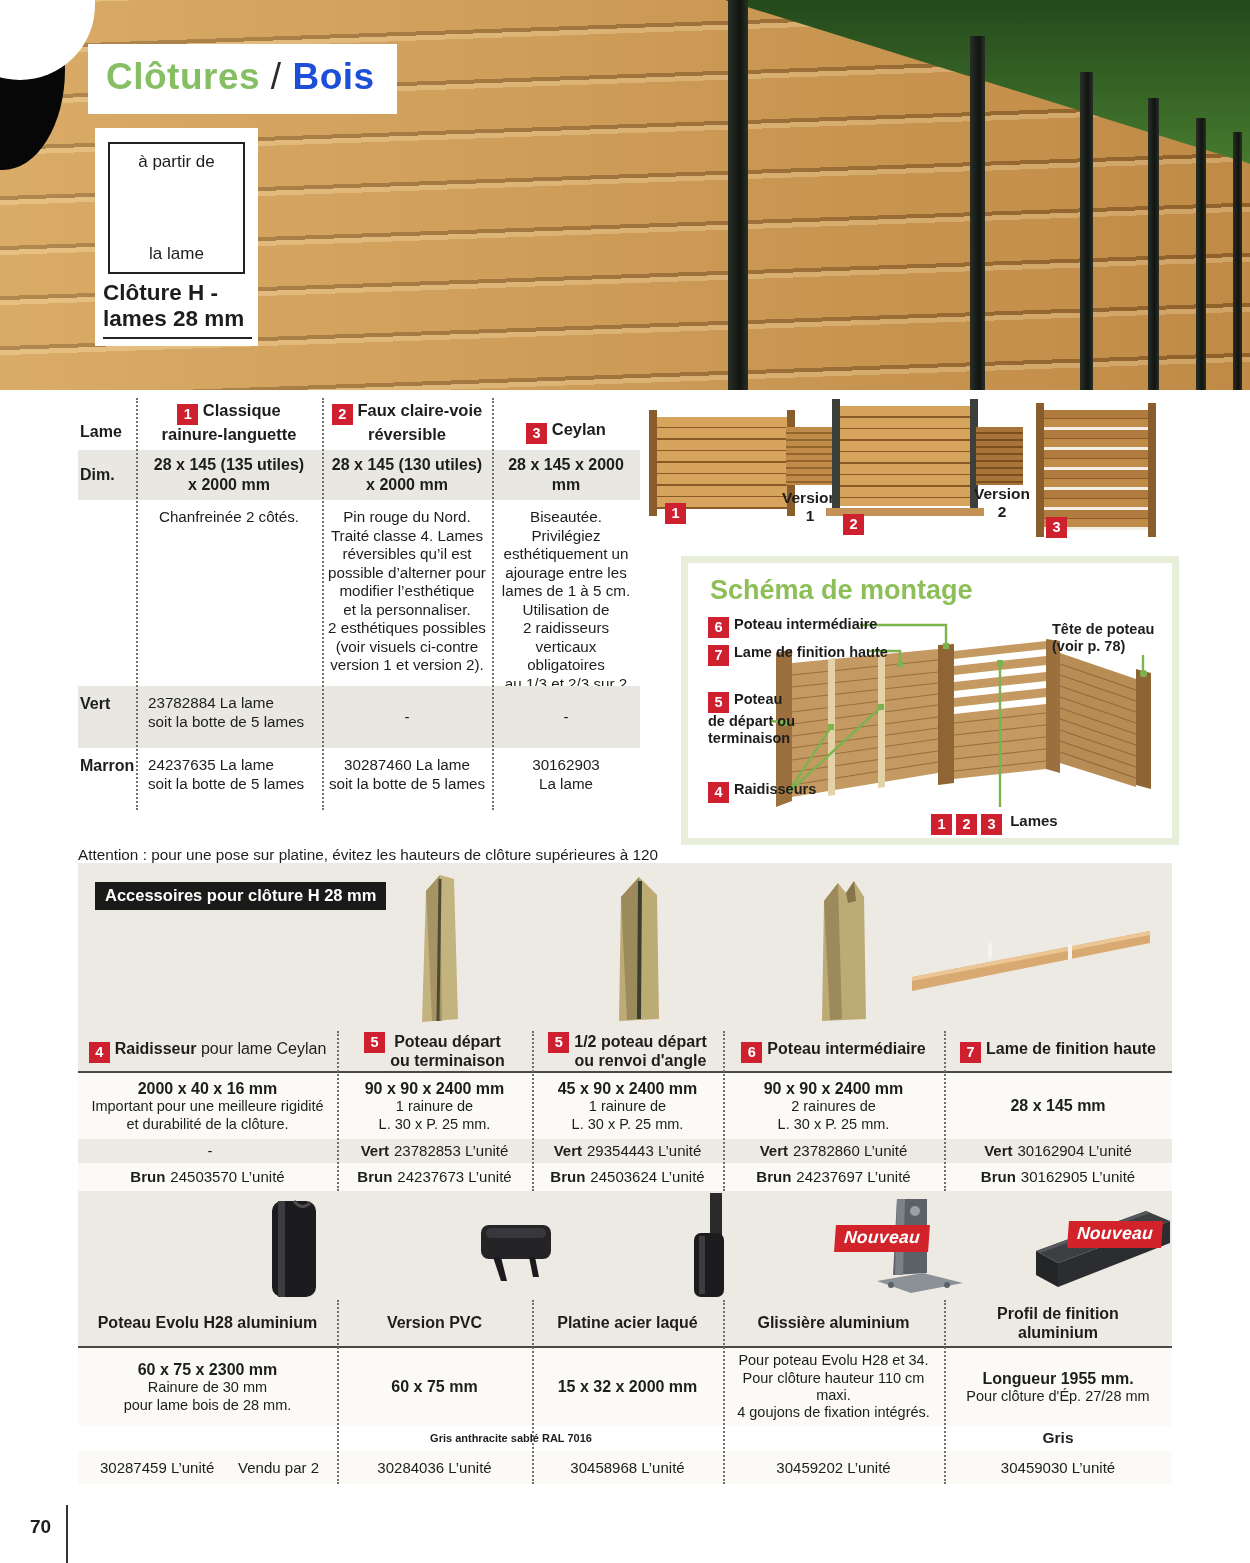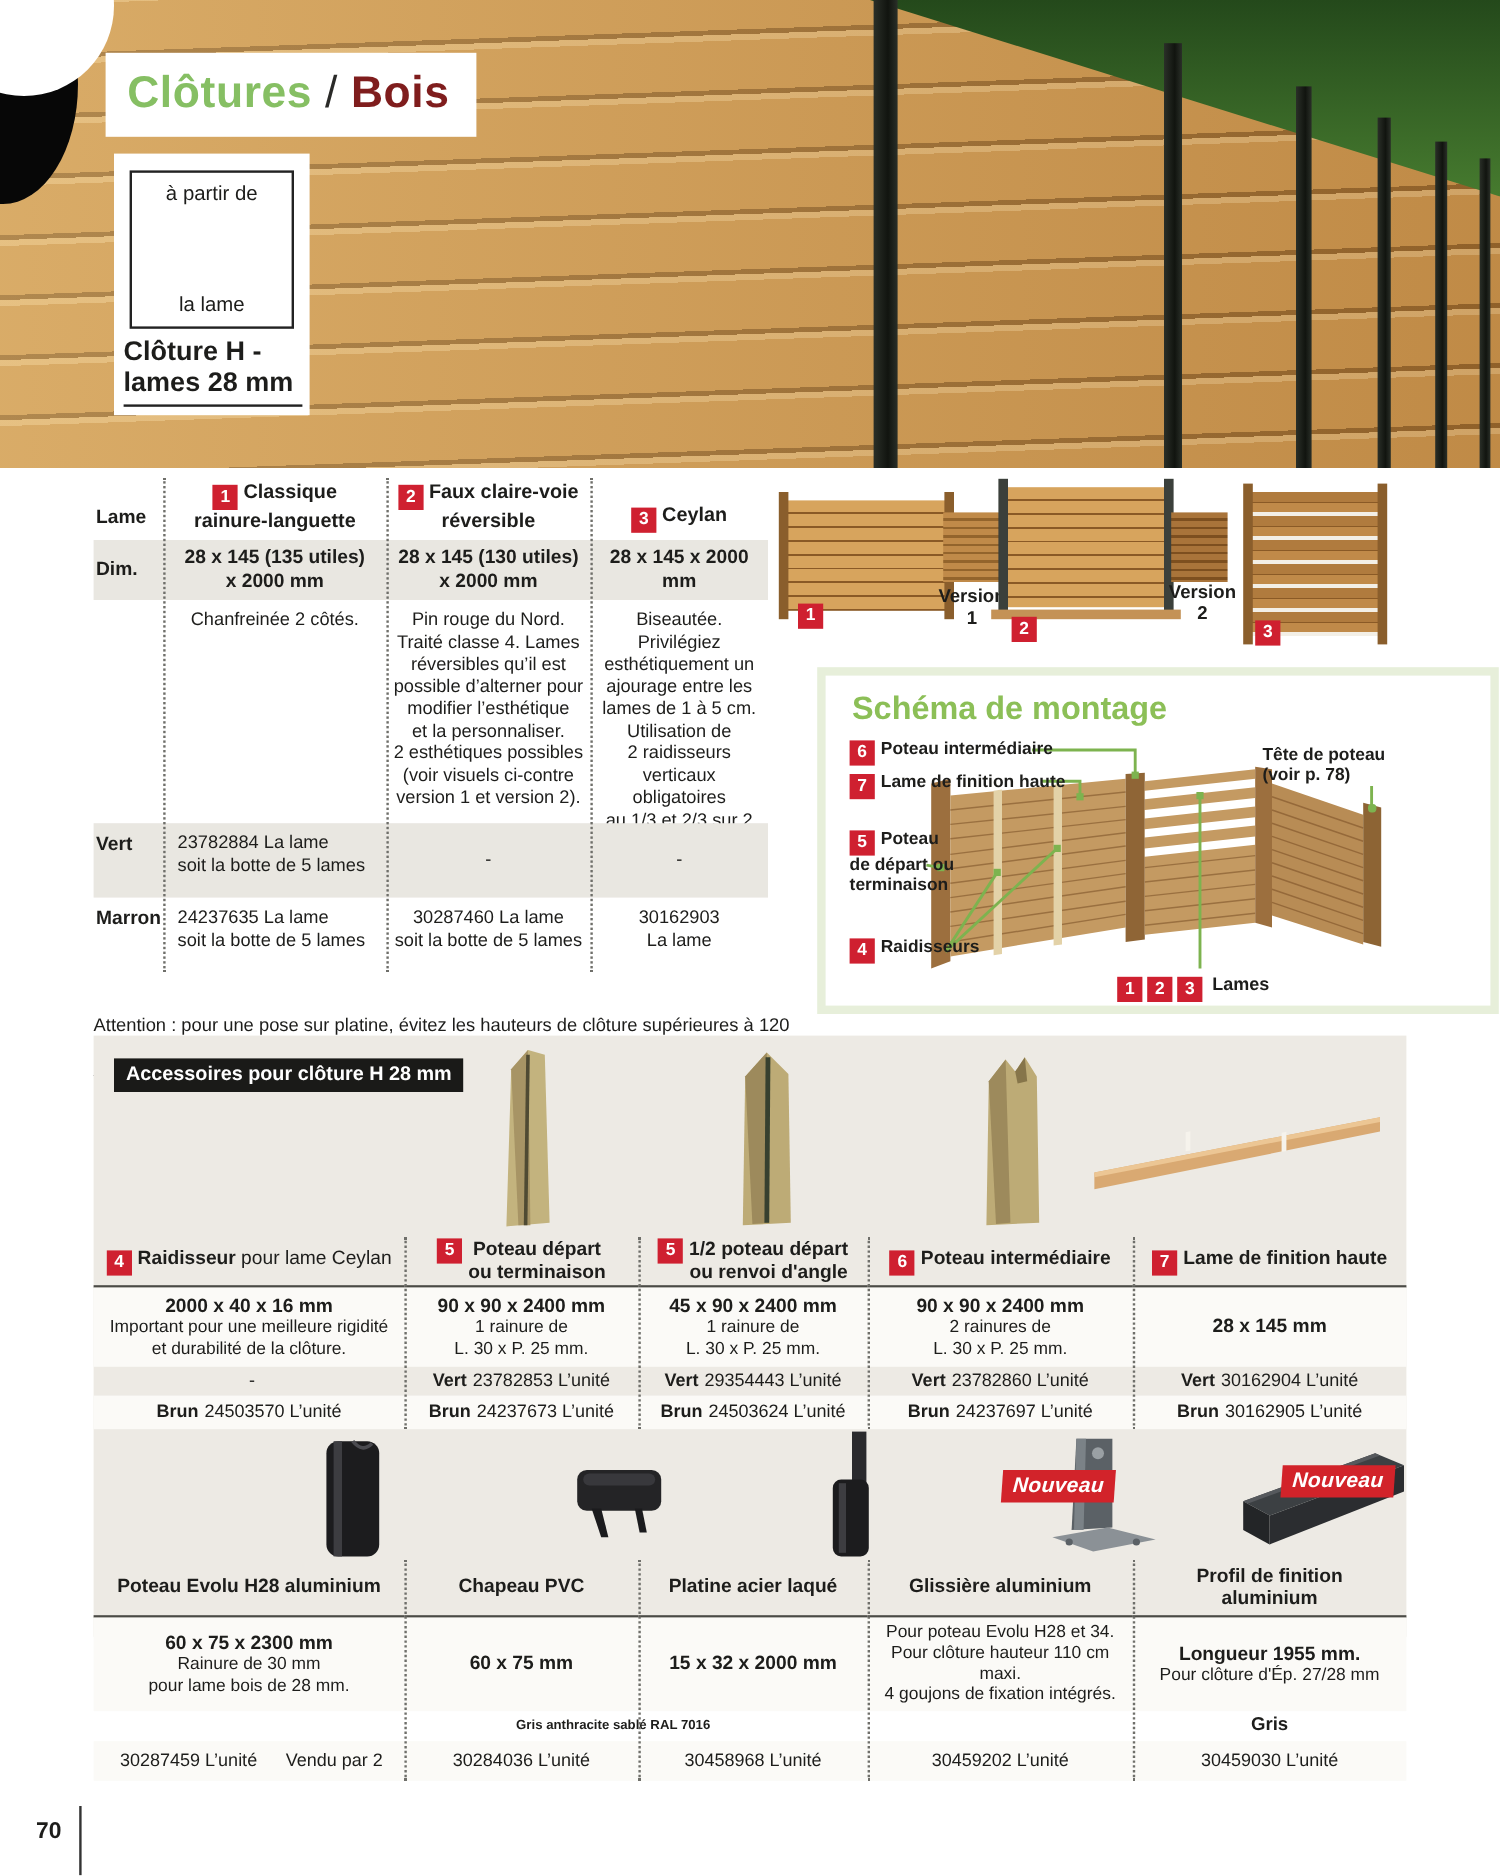--- a/index.html
+++ b/index.html
@@ -19,21 +19,21 @@
              clip-path:polygon(58% 0, 100% 0, 100% 42%); }
   .hero-post { position:absolute; background:linear-gradient(90deg,#2a2f28,#11140f 60%,#2a2f28); }
   .blob { position:absolute; background:#070707; }
   .blob-l { left:-60px; top:-30px; width:125px; height:200px; border-radius:0 55% 55% 0; }
   .corner-white { position:absolute; left:-55px; top:-70px; width:150px; height:150px; background:#fff; border-radius:50%; }
 
   .hero-title { position:absolute; left:88px; top:44px; background:#fff; padding:12px 22px 16px 18px;
                 font-size:37px; letter-spacing:.5px; }
   .t-green { color:#86bf63; font-weight:800; }
   .t-sep   { color:#2a2a28; font-weight:400; }
-  .t-black { color:#7f1d1d; font-weight:600; }
+  .t-black { color:#1d4ed8; font-weight:600; }
 
   .price-panel { position:absolute; left:95px; top:128px; width:163px; height:218px; background:#fff; }
   .price-box { position:absolute; left:13px; top:14px; right:13px; height:132px; border:2px solid #222; }
   .price-top { position:absolute; top:8px; width:100%; text-align:center; font-size:17px; }
   .price-bottom { position:absolute; bottom:8px; width:100%; text-align:center; font-size:17px; }
   .product-name { position:absolute; left:8px; top:152px; right:6px; font-weight:800; font-size:22.5px;
                   line-height:1.15; padding-bottom:5px; border-bottom:2.5px solid #222; }
 
   
   .num-badge { display:inline-block; min-width:21px; height:21px; padding:0 3px; background:#cf2030; color:#fff;
@@ -62,21 +62,21 @@
   .fence-post.dark { background:#3b403b; }
   .fp-l { left:-4px; } .fp-r { right:-4px; }
   .fence-base { position:absolute; background:#c49256; height:8px; }
   .v-thumb { position:absolute; width:47px; height:58px;
              background:repeating-linear-gradient(180deg, #c08a49 0 5px, #93642c 5px 7px); }
   .v-thumb.dark { background:repeating-linear-gradient(180deg, #a9743a 0 5px, #7d4f1f 5px 7px); }
   .v-label { position:absolute; width:80px; text-align:center; font-weight:800; font-size:15.5px; line-height:1.15; }
   .pv-badge { position:absolute; }
 
   
-  .schema { position:absolute; left:681px; top:556px; width:568px; height:289px; background:#fff;
+  .schema { position:absolute; left:681px; top:556px; width:498px; height:289px; background:#fff;
             border:7px solid #e7efda; }
   .schema-title { position:absolute; left:22px; top:12px; font-size:27px; font-weight:800; color:#8cbf57; }
   .schema-svg { position:absolute; left:0; top:48px; }
   .s-label { position:absolute; font-weight:800; font-size:14.5px; line-height:1.2; }
   .s-label .num-badge { margin-right:5px; }
   .tete-label { font-weight:800; font-size:14.5px; }
   .lames-row { position:absolute; left:243px; top:249px; font-weight:800; font-size:15px; }
   .lames-row .num-badge { margin-right:4px; }
 
   
@@ -457,21 +457,21 @@
       <polygon points="8,52 118,12 142,22 30,64" fill="#3c4043"></polygon>
       <polygon points="8,52 30,64 30,88 8,76" fill="#232527"></polygon>
       <polygon points="30,64 142,22 142,44 30,88" fill="#2b2d30"></polygon>
       <polygon points="8,52 118,12 122,14 12,54" fill="#56595d"></polygon>
     </svg>
     <div class="nouveau" style="left:757px; top:362px;">Nouveau</div>
     <div class="nouveau" style="left:990px; top:358px;">Nouveau</div>
 
     <div class="acc-table t2">
       <div class="at-cell at-name">Poteau Evolu H28 aluminium</div>
-      <div class="at-cell at-name">Chapeau PVC</div>
+      <div class="at-cell at-name">Version PVC</div>
       <div class="at-cell at-name">Platine acier laqué</div>
       <div class="at-cell at-name">Glissière aluminium</div>
       <div class="at-cell at-name pre">Profil de finition
 aluminium</div>
 
       <div class="at-cell bg-w">
           <span class="dim-bold">60 x 75 x 2300 mm</span>
           <span class="pre">Rainure de 30 mm
 pour lame bois de 28 mm.</span>
         </div>

